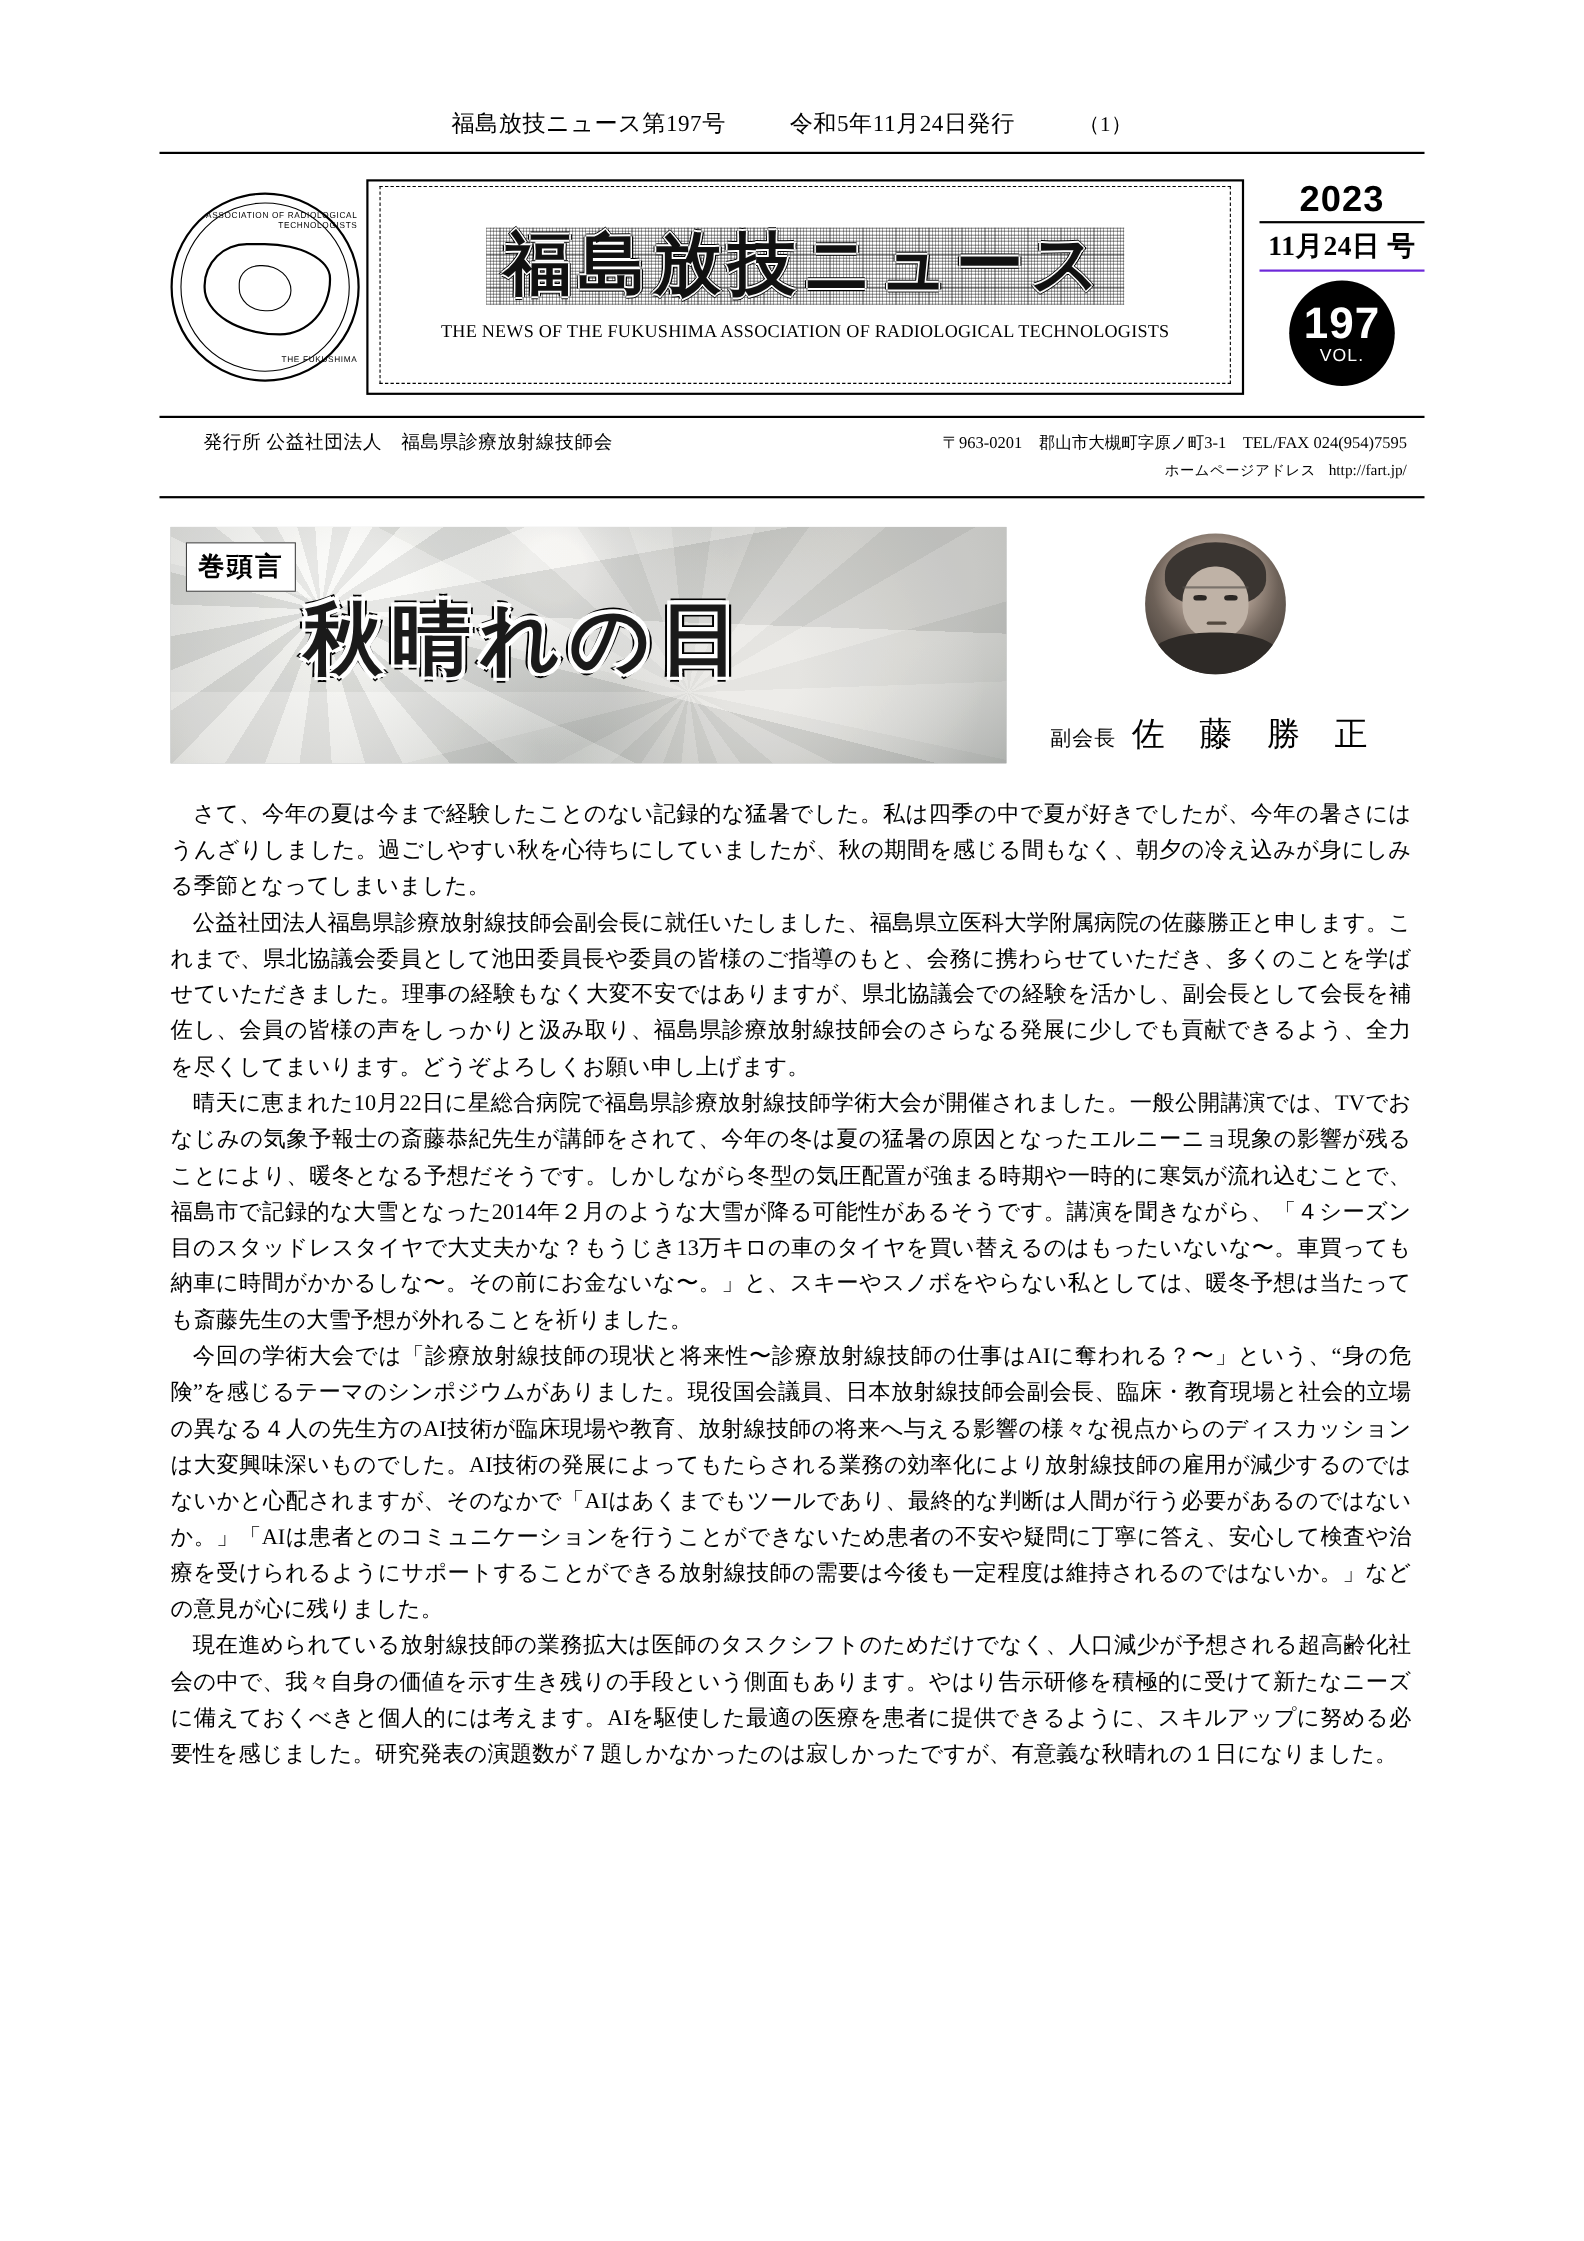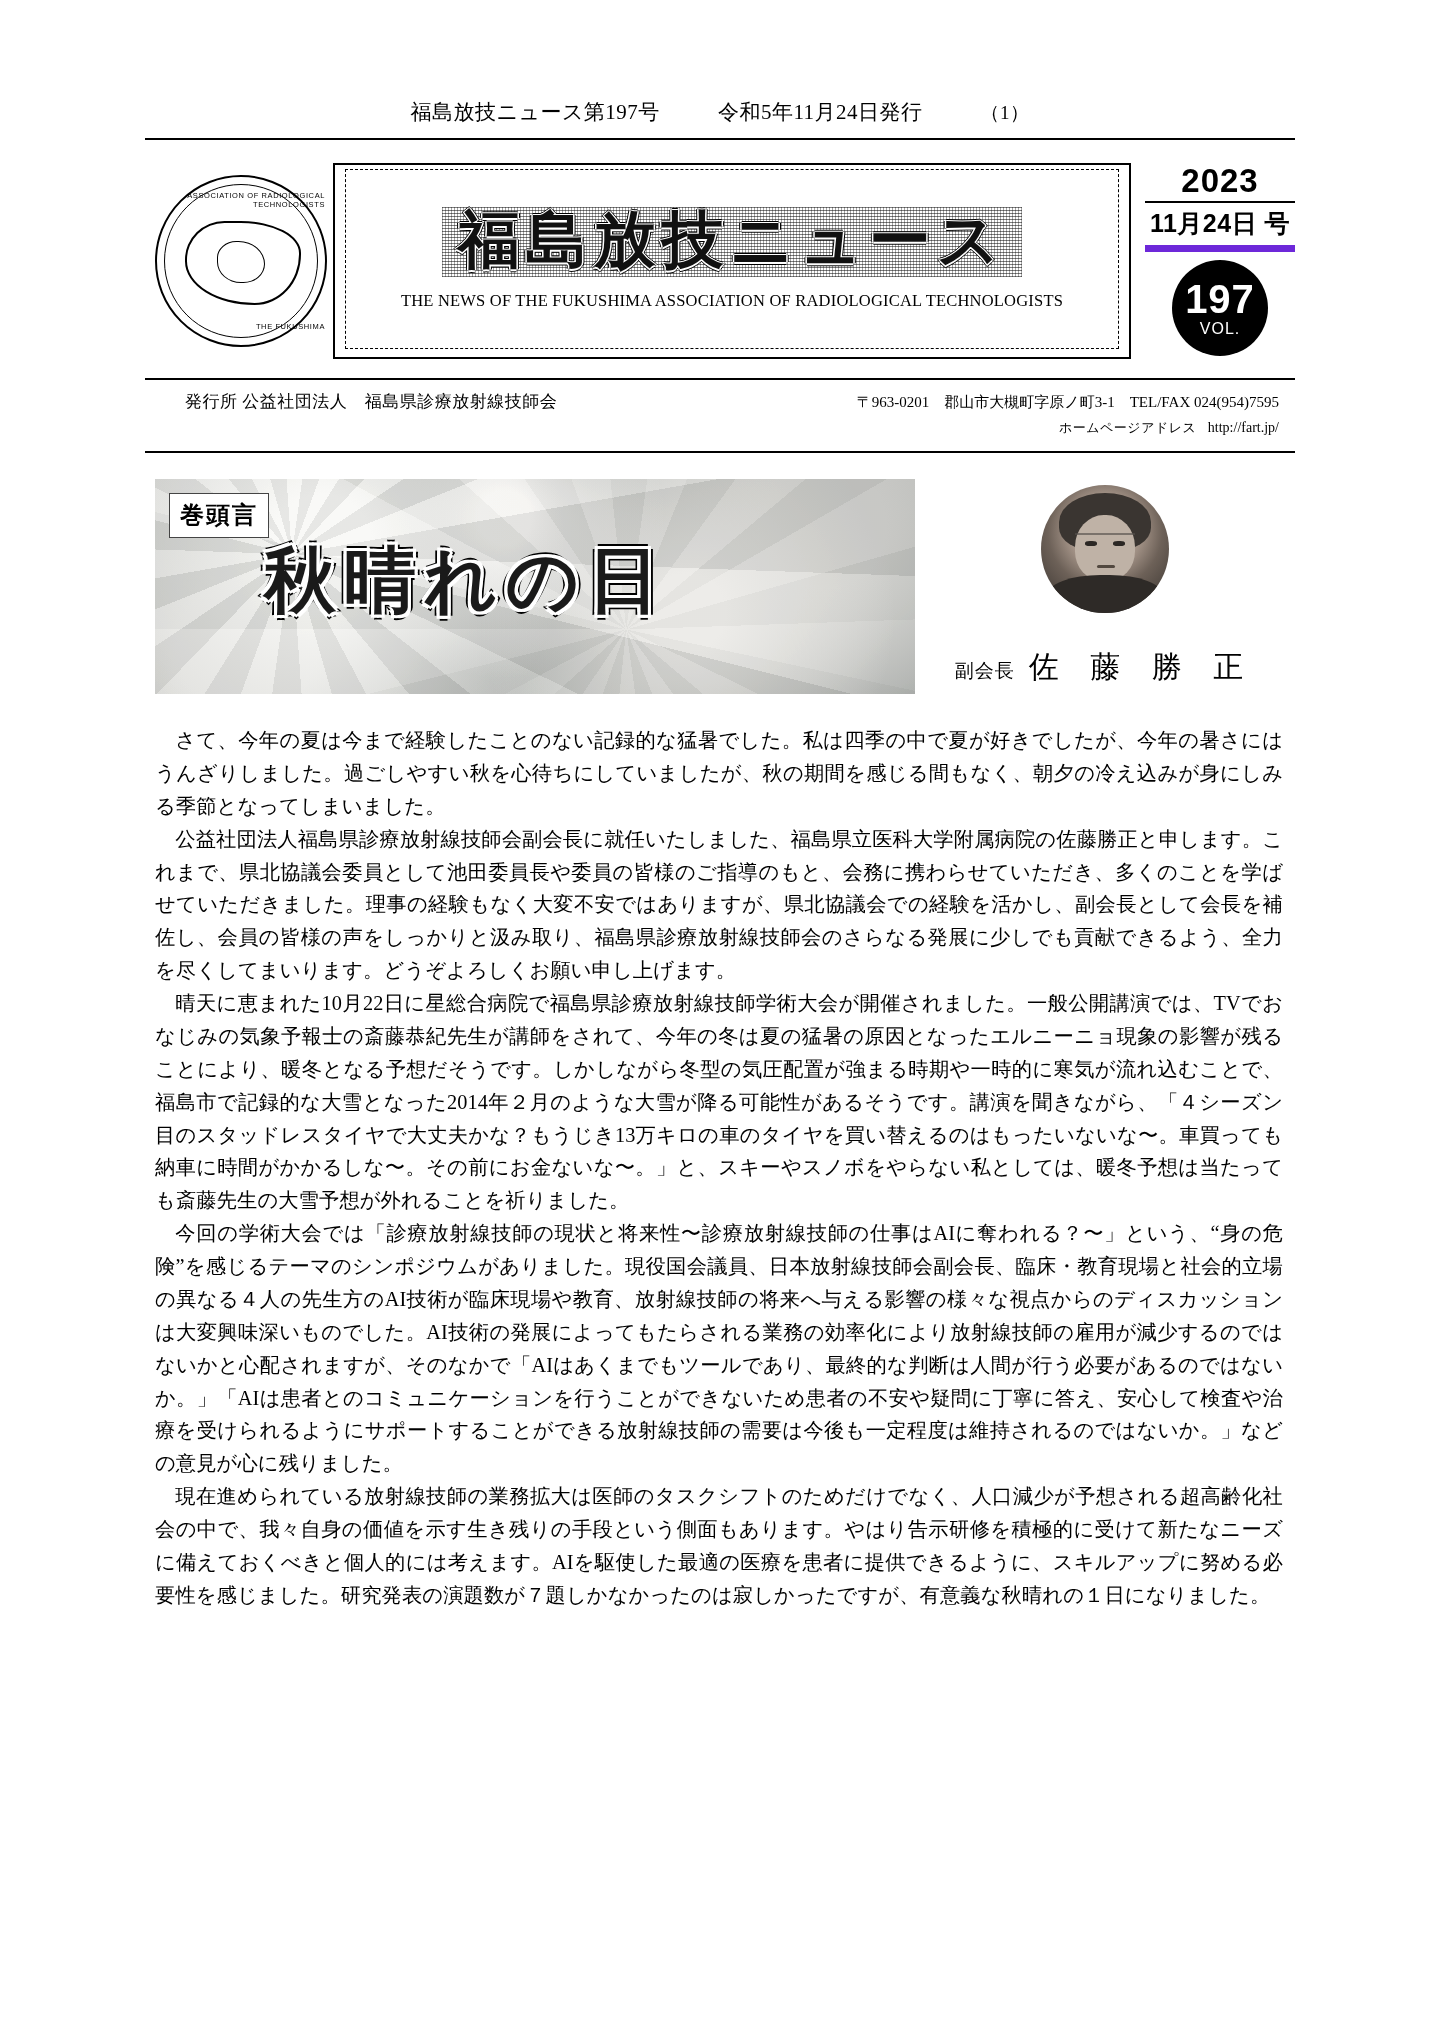--- a/index.html
+++ b/index.html
@@ -159,26 +159,27 @@
     font-size: 33px;
     font-weight: bold;
     letter-spacing: 1px;
     line-height: 1.1;
     padding-bottom: 2px;
   }
   .issue-date {
     font-size: 25px;
     font-weight: bold;
     border-top: 2px solid #000;
-    border-bottom: 7px solid #6d28d9;
+    border-bottom: 2px solid #6d28d9;
     width: 100%;
     text-align: center;
     padding: 4px 0 5px;
     letter-spacing: 0.5px;
     white-space: nowrap;
+    font-family: Liberation Serif, serif;
   }
   .vol-circle {
     margin-top: 8px;
     width: 96px;
     height: 96px;
     border-radius: 50%;
     background: #000;
     color: #fff;
     display: flex;
     flex-direction: column;
@@ -260,21 +261,21 @@
     background: #ffffff;
     border: 1px solid #444;
     font-family: "Liberation Sans", sans-serif;
     font-size: 24px;
     letter-spacing: 2px;
     padding: 5px 10px 6px;
     font-weight: bold;
   }
   .hero-title {
     position: absolute;
-    left: 109px;
+    left: 121px;
     top: 54px;
     font-family: "DejaVu Sans", "Liberation Sans", sans-serif;
     font-size: 72px;
     font-weight: bold;
     letter-spacing: 8px;
     color: #1a1a1a;
     text-shadow:
       3px 0 0 #fff, -3px 0 0 #fff, 0 3px 0 #fff, 0 -3px 0 #fff,
       3px 3px 0 #fff, -3px 3px 0 #fff, 3px -3px 0 #fff, -3px -3px 0 #fff,
       5px 0 0 #000, -5px 0 0 #000, 0 5px 0 #000, 0 -5px 0 #000;

